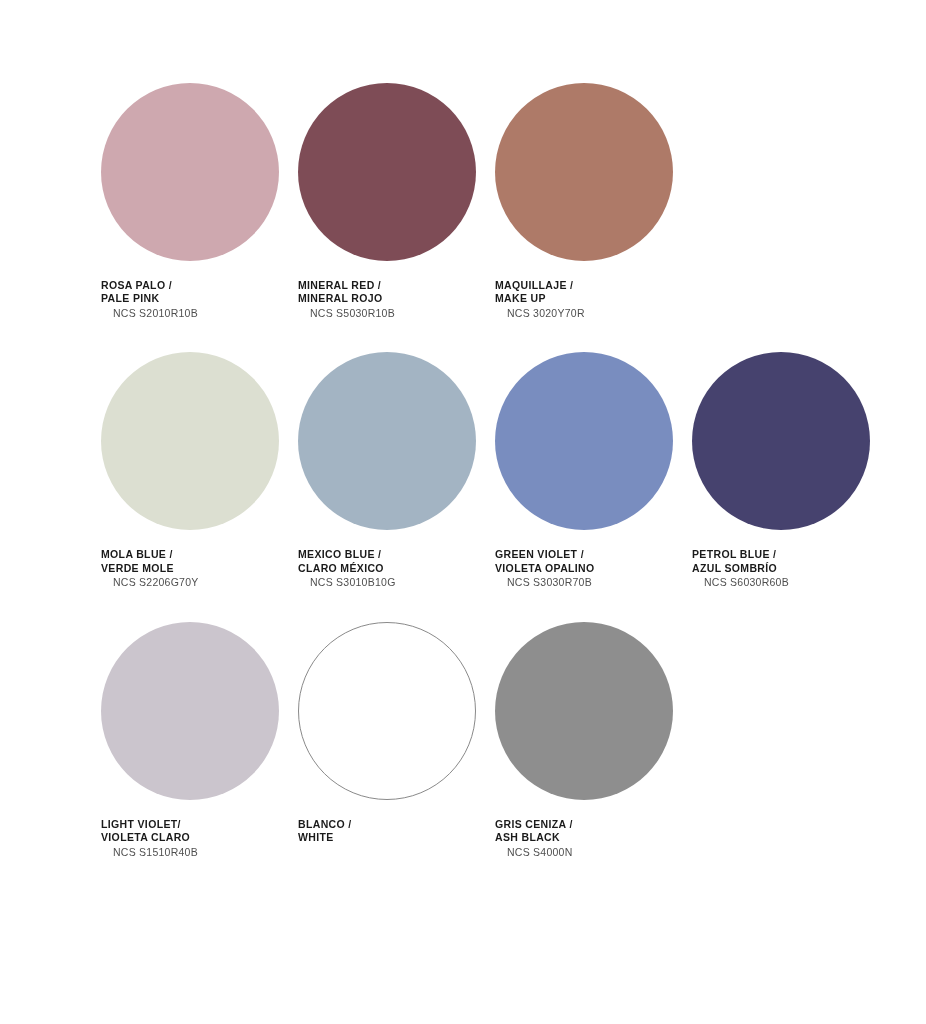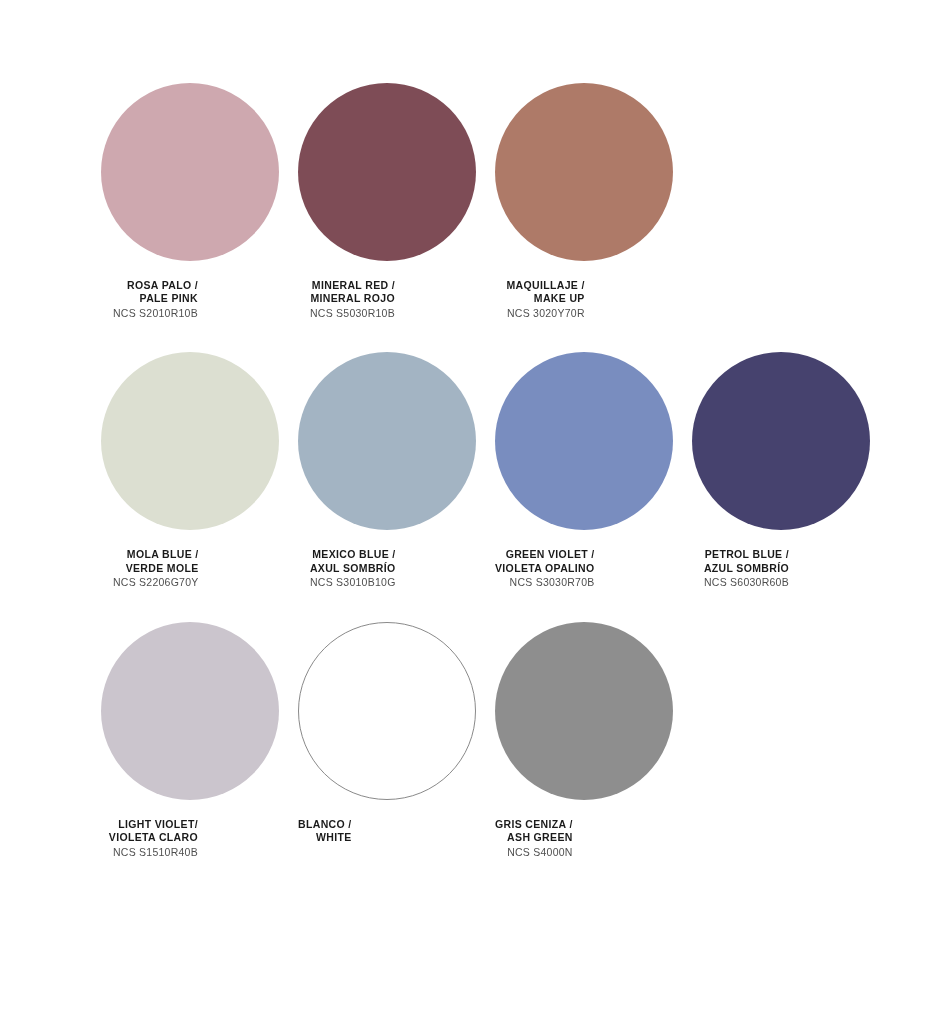--- a/index.html
+++ b/index.html
@@ -48,21 +48,20 @@
     flex: 0 0 178px;
   }
 
   .swatch-disc.outlined {
     border: 1px solid #8a8a8a;
   }
 
   .swatch-caption {
     margin-top: 18px;
     line-height: 1.28;
-    text-align: right;
   }
 
   .swatch-name-primary,
   .swatch-name-secondary {
     font-size: 10.5px;
     font-weight: bold;
     letter-spacing: 0.35px;
     color: #1a1a1a;
     white-space: nowrap;
   }
@@ -118,21 +117,21 @@
         <div class="swatch-caption">
           <div class="swatch-name-primary">MOLA BLUE /</div>
           <div class="swatch-name-secondary">VERDE MOLE</div>
           <div class="swatch-code">NCS S2206G70Y</div>
         </div>
       </div>
       <div class="swatch-cell">
         <div class="swatch-disc" style="background: rgb(163, 180, 195);"></div>
         <div class="swatch-caption">
           <div class="swatch-name-primary">MEXICO BLUE /</div>
-          <div class="swatch-name-secondary">AXUL SOMBRÍO</div>
+          <div class="swatch-name-secondary">CLARO MÉXICO</div>
           <div class="swatch-code">NCS S3010B10G</div>
         </div>
       </div>
       <div class="swatch-cell">
         <div class="swatch-disc" style="background: rgb(121, 141, 191);"></div>
         <div class="swatch-caption">
           <div class="swatch-name-primary">GREEN VIOLET /</div>
           <div class="swatch-name-secondary">VIOLETA OPALINO</div>
           <div class="swatch-code">NCS S3030R70B</div>
         </div>
@@ -159,18 +158,18 @@
         <div class="swatch-disc outlined" style="background: rgb(255, 255, 255);"></div>
         <div class="swatch-caption">
           <div class="swatch-name-primary">BLANCO /</div>
           <div class="swatch-name-secondary">WHITE</div>
         </div>
       </div>
       <div class="swatch-cell">
         <div class="swatch-disc" style="background: rgb(142, 142, 142);"></div>
         <div class="swatch-caption">
           <div class="swatch-name-primary">GRIS CENIZA /</div>
-          <div class="swatch-name-secondary">ASH GREEN</div>
+          <div class="swatch-name-secondary">ASH BLACK</div>
           <div class="swatch-code">NCS S4000N</div>
         </div>
       </div>
     </div>
   </div>
 
 </body></html>

